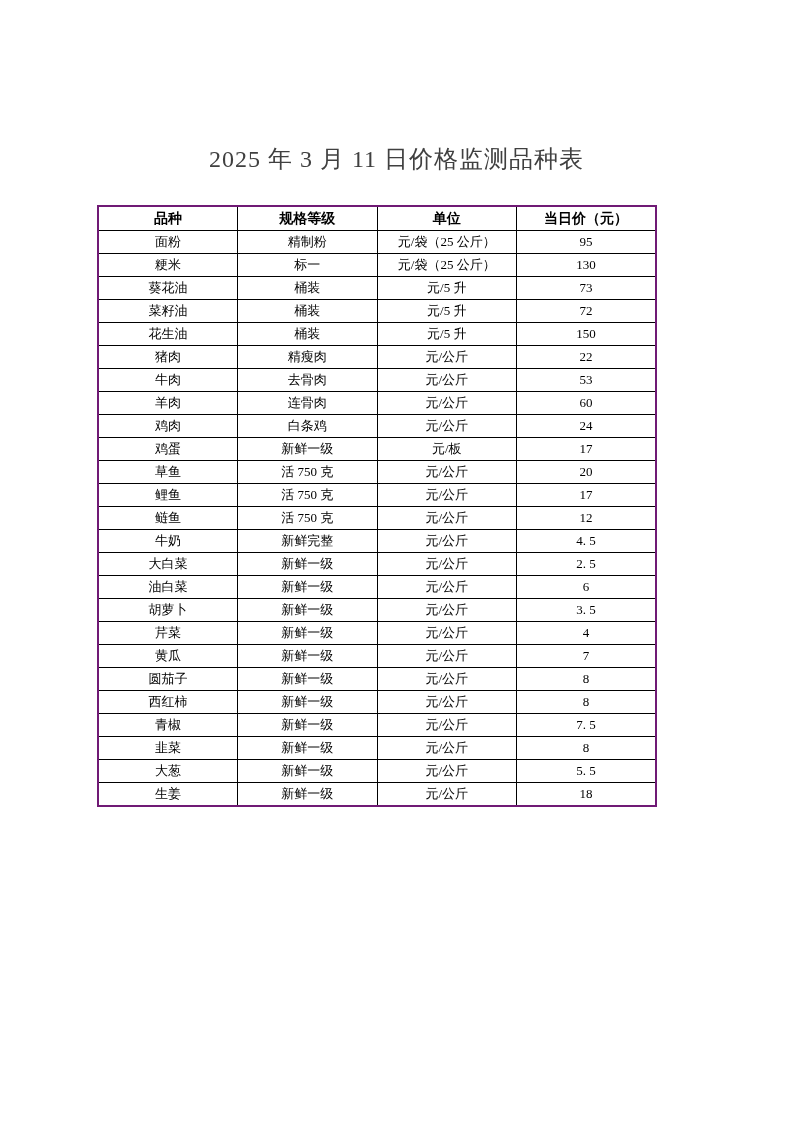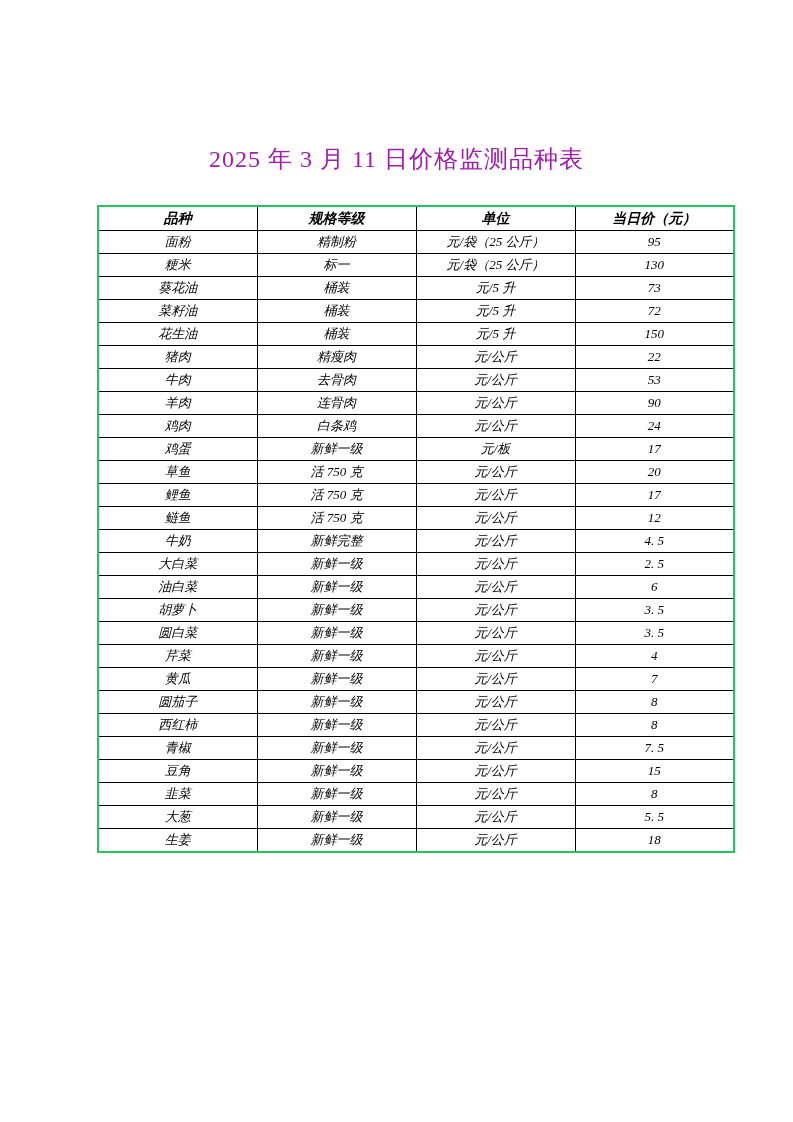--- a/index.html
+++ b/index.html
@@ -20,32 +20,31 @@
   }
   .doc-title {
     position: absolute;
     top: 143px;
     left: 0;
     width: 793px;
     text-align: center;
     font-size: 24px;
     font-weight: 400;
     letter-spacing: 1px;
-    color: #a21caf;
+    color: #404040;
     white-space: nowrap;
   }
   table.price-table {
     position: absolute;
     left: 97px;
     top: 205px;
-    width: 638px;
+    width: 560px;
     border-collapse: collapse;
     table-layout: fixed;
-    border: 2px solid #22c55e;
-    font-style: italic;
+    border: 2px solid #701a75;
   }
   .price-table col { width: 25%; }
   .price-table th,
   .price-table td {
     border: 1px solid #000000;
     padding: 0 2px;
     text-align: center;
     vertical-align: middle;
     overflow: hidden;
     white-space: nowrap;
@@ -123,21 +122,21 @@
         <tr>
           <td>牛肉</td>
           <td>去骨肉</td>
           <td>元/公斤</td>
           <td>53</td>
         </tr>
         <tr>
           <td>羊肉</td>
           <td>连骨肉</td>
           <td>元/公斤</td>
-          <td>90</td>
+          <td>60</td>
         </tr>
         <tr>
           <td>鸡肉</td>
           <td>白条鸡</td>
           <td>元/公斤</td>
           <td>24</td>
         </tr>
         <tr>
           <td>鸡蛋</td>
           <td>新鲜一级</td>
@@ -180,26 +179,20 @@
           <td>元/公斤</td>
           <td>6</td>
         </tr>
         <tr>
           <td>胡萝卜</td>
           <td>新鲜一级</td>
           <td>元/公斤</td>
           <td>3. 5</td>
         </tr>
         <tr>
-          <td>圆白菜</td>
-          <td>新鲜一级</td>
-          <td>元/公斤</td>
-          <td>3. 5</td>
-        </tr>
-        <tr>
           <td>芹菜</td>
           <td>新鲜一级</td>
           <td>元/公斤</td>
           <td>4</td>
         </tr>
         <tr>
           <td>黄瓜</td>
           <td>新鲜一级</td>
           <td>元/公斤</td>
           <td>7</td>
@@ -214,26 +207,20 @@
           <td>西红柿</td>
           <td>新鲜一级</td>
           <td>元/公斤</td>
           <td>8</td>
         </tr>
         <tr>
           <td>青椒</td>
           <td>新鲜一级</td>
           <td>元/公斤</td>
           <td>7. 5</td>
-        </tr>
-        <tr>
-          <td>豆角</td>
-          <td>新鲜一级</td>
-          <td>元/公斤</td>
-          <td>15</td>
         </tr>
         <tr>
           <td>韭菜</td>
           <td>新鲜一级</td>
           <td>元/公斤</td>
           <td>8</td>
         </tr>
         <tr>
           <td>大葱</td>
           <td>新鲜一级</td>

